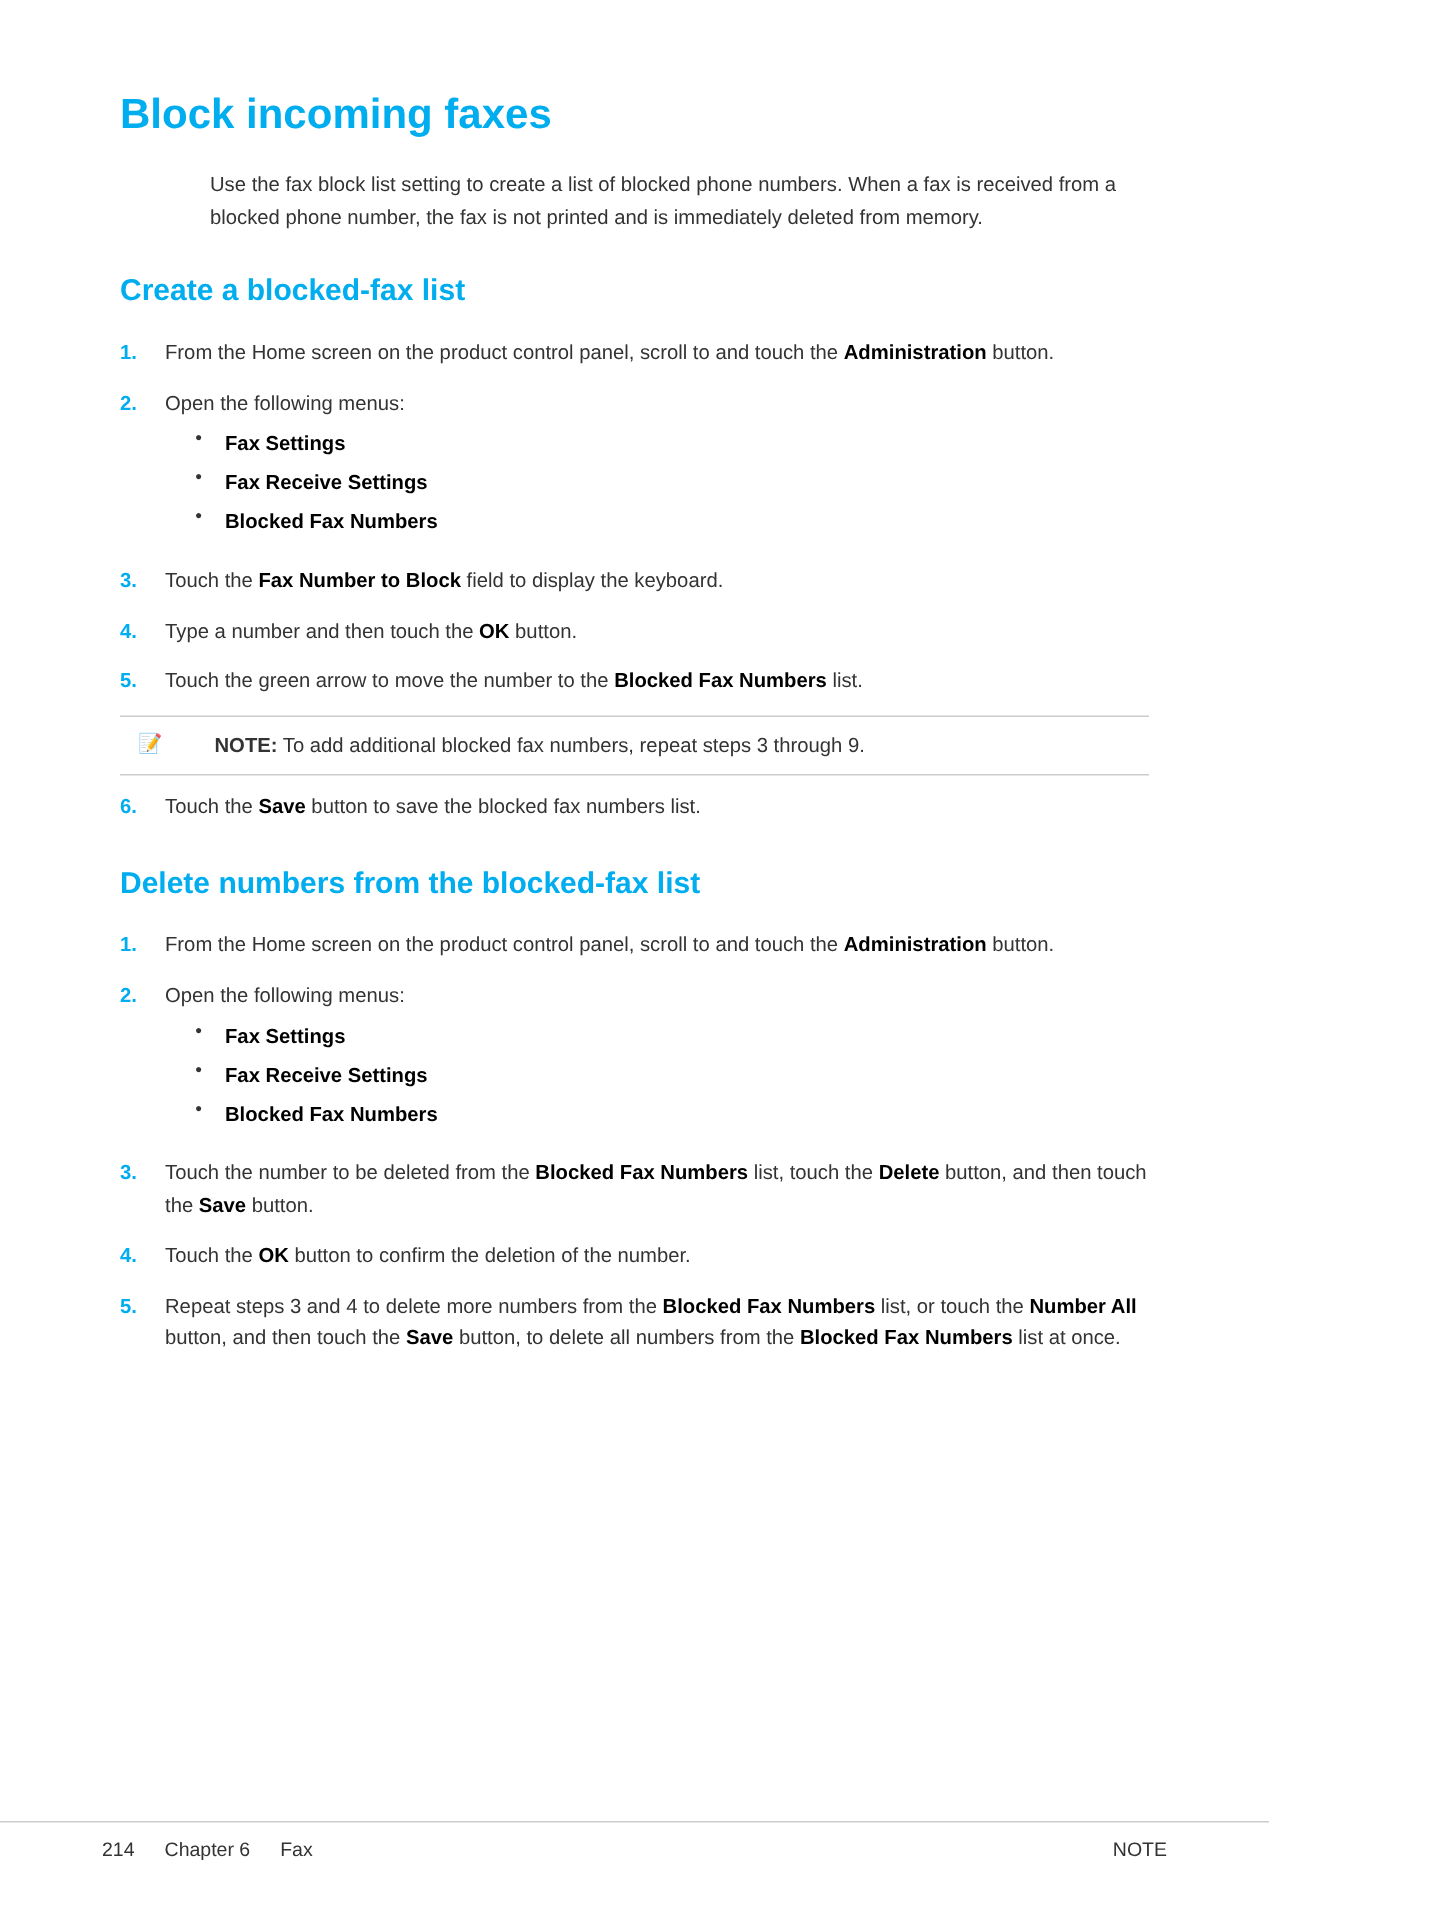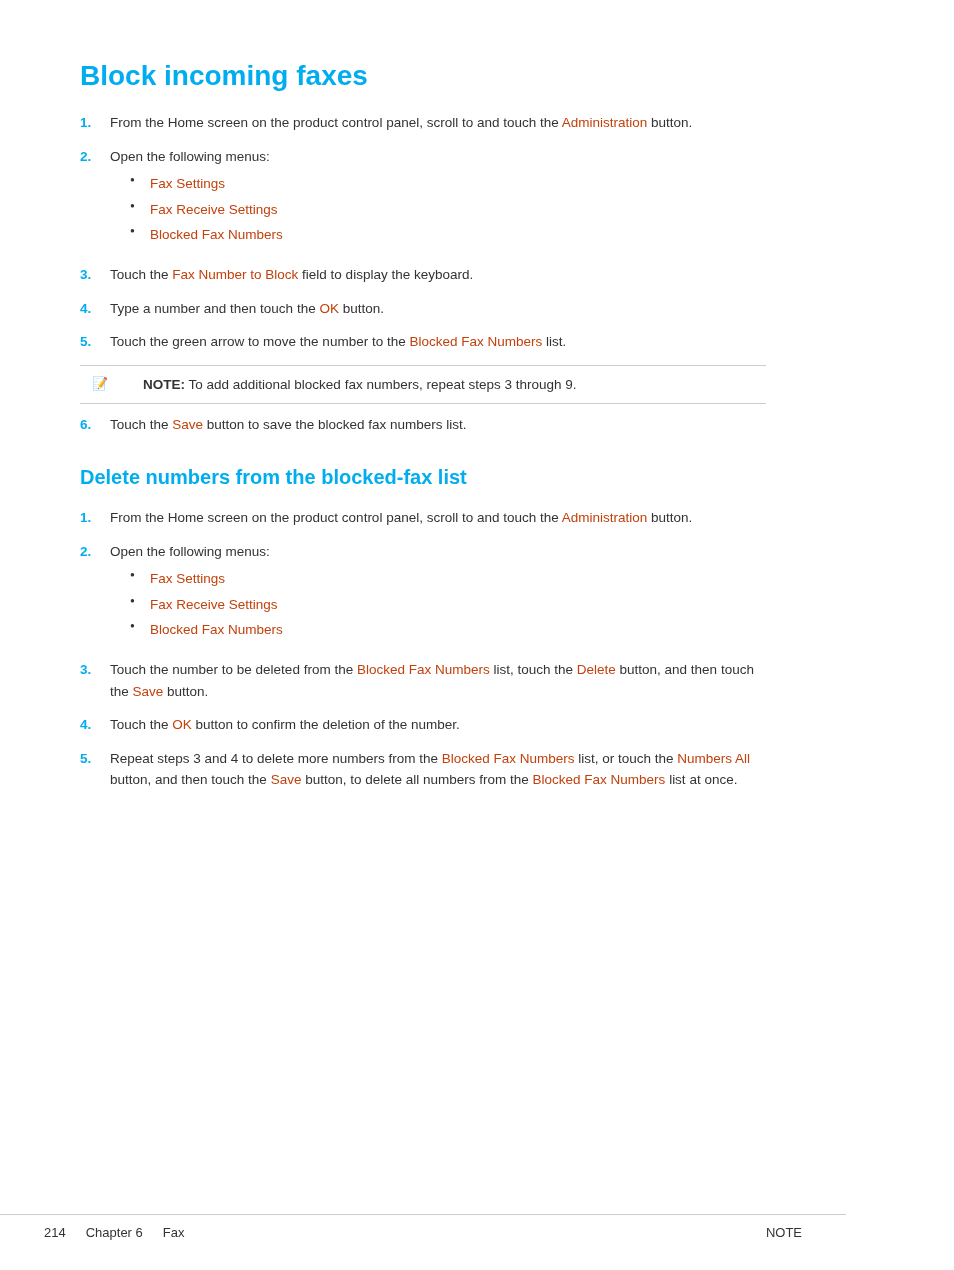--- a/index.html
+++ b/index.html
@@ -66,22 +66,23 @@
       color: #00adef;
       min-width: 30px;
       font-size: 13.5px;
     }
 
     .list-content {
       flex: 1;
     }
 
     .link {
-      color: #c2410c;
+      color: #000000;
       text-decoration: none;
+      font-weight: bold;
     }
 
     .bullet-list {
       list-style: none;
       padding: 0;
       margin: 6px 0 6px 20px;
     }
 
     .bullet-list li {
       display: flex;
@@ -124,21 +125,21 @@
 
     .section {
       margin-bottom: 30px;
     }
 
     .footer {
       position: absolute;
       bottom: 30px;
       left: 0;
       right: 0;
-      padding: 0 44px;
+      padding: 0 68px;
       display: flex;
       justify-content: space-between;
       align-items: center;
       font-size: 13px;
       color: #333;
       border-top: 1px solid #cccccc;
       padding-top: 10px;
     }
 
     .footer-left {
@@ -146,22 +147,24 @@
       gap: 20px;
     }
   </style>
 </head>
 <body>
 
 <div class="page">
 
   <h1 class="page-title">Block incoming faxes</h1>
 
+  <p class="intro-text">Use the fax block list setting to create a list of blocked phone numbers. When a fax is received from a blocked phone number, the fax is not printed and is immediately deleted from memory.</p>
 
   <div class="section">
+    <h2 class="section-title">Create a blocked-fax list</h2>
 
     <ol class="numbered-list">
 
       <li>
         <span class="list-number">1.</span>
         <span class="list-content">
           From the Home screen on the product control panel, scroll to and touch the <span class="link">Administration</span> button.
         </span>
       </li>
 
@@ -270,21 +273,21 @@
       <li>
         <span class="list-number">4.</span>
         <span class="list-content">
           Touch the <span class="link">OK</span> button to confirm the deletion of the number.
         </span>
       </li>
 
       <li>
         <span class="list-number">5.</span>
         <span class="list-content">
-          Repeat steps 3 and 4 to delete more numbers from the <span class="link">Blocked Fax Numbers</span> list, or touch the <span class="link">Numbers All</span> button, and then touch the <span class="link">Save</span> button, to delete all numbers from the <span class="link">Blocked Fax Numbers</span> list at once.
+          Repeat steps 3 and 4 to delete more numbers from the <span class="link">Blocked Fax Numbers</span> list, or touch the <span class="link">Number All</span> button, and then touch the <span class="link">Save</span> button, to delete all numbers from the <span class="link">Blocked Fax Numbers</span> list at once.
         </span>
       </li>
     </ol>
   </div>
 
   <div class="footer">
     <div class="footer-left">
       <span>214</span>
       <span>Chapter 6</span>
       <span>Fax</span>

